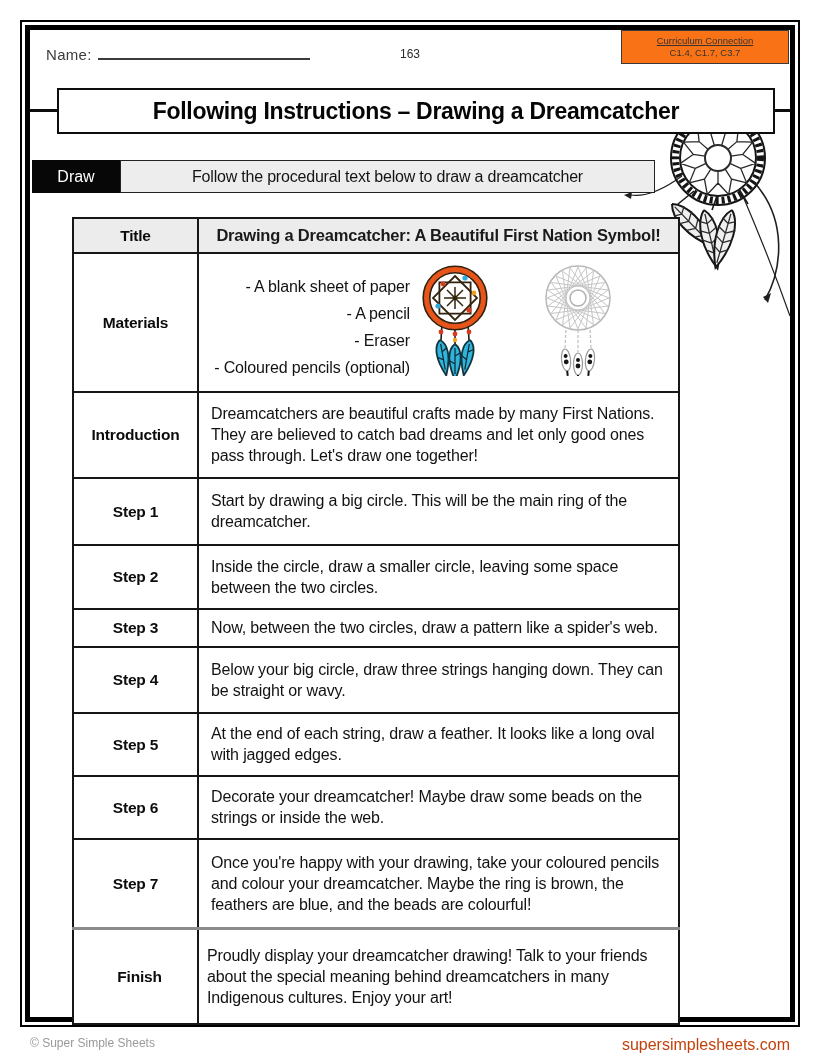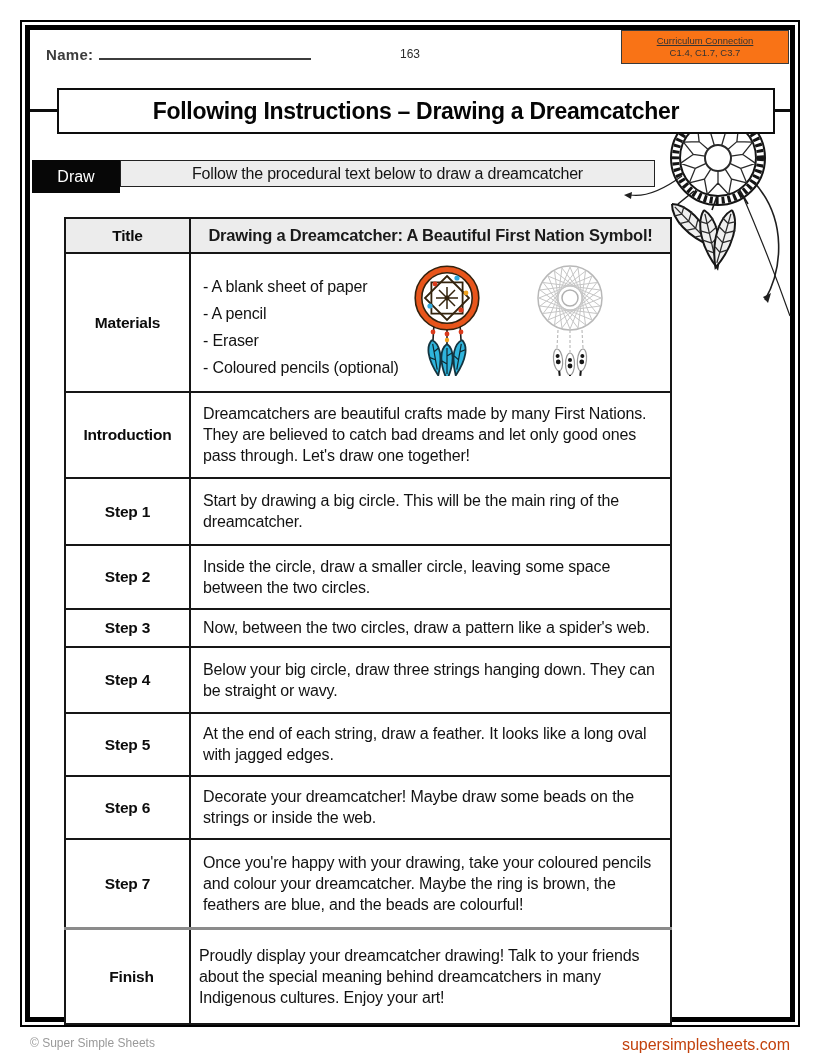--- a/index.html
+++ b/index.html
@@ -5,61 +5,61 @@
   * { margin:0; padding:0; box-sizing:border-box; }
   html,body { width:820px; height:1058px; background:#ffffff;
     font-family:"Liberation Sans", sans-serif; color:#1a1a1a; position:relative; overflow:hidden; }
 
   
   .frame-outer { position:absolute; left:20px; top:20px; width:780px; height:1007px;
     border:2px solid #000; z-index:0; }
   .frame-inner { position:absolute; left:3px; top:3px; right:3px; bottom:3px; border:5px solid #000; }
 
   
-  .name-row { position:absolute; left:46px; top:46px; font-size:15px; color:#3c3c3c; letter-spacing:.3px; z-index:4;font-weight:bold; }
+  .name-row { position:absolute; left:46px; top:46px; font-size:15px; color:#3c3c3c; letter-spacing:.3px; z-index:4; }
   .name-line { display:inline-block; width:212px; border-bottom:2px solid #3c3c3c; height:14px; margin-left:6px; }
   .page-number { position:absolute; left:0; top:47px; width:820px; text-align:center;
     font-size:12px; color:#2b2b2b; z-index:3; }
   .curriculum-box { position:absolute; right:31px; top:30px; width:168px; padding:4px 6px 5px;
     background:#f97316; border:1.5px solid #3a3a3a; text-align:center; z-index:4; }
   .curriculum-box .cc-title { font-size:9.5px; color:#333; text-decoration:underline; }
   .curriculum-box .cc-codes { font-size:9.5px; color:#333; margin-top:1px; }
 
   .title-banner { position:absolute; left:57px; top:88px; width:718px; height:46px;
     background:#fff; border:2.5px solid #0d0d0d; z-index:5;
     display:flex; align-items:center; justify-content:center;
     font-size:23px; font-weight:bold; letter-spacing:-.3px; color:#050505; white-space:nowrap; }
   .banner-tick { position:absolute; top:109px; height:2.5px; background:#0d0d0d; z-index:4; }
   .banner-tick.left { left:30px; width:27px; }
   .banner-tick.right { left:775px; width:15px; }
 
   
   .draw-label { position:absolute; left:32px; top:160px; width:88px; height:33px;
     background:#070707; color:#fff; display:flex; align-items:center; justify-content:center;
     font-size:16px; z-index:4; }
-  .draw-instruction { position:absolute; left:120px; top:160px; width:535px; height:27px;
+  .draw-instruction { position:absolute; left:120px; top:160px; width:535px; height:33px;
     background:#ededed; border:1.5px solid #222; display:flex; align-items:center; justify-content:center;
     font-size:16px; color:#141414; letter-spacing:-.2px; z-index:4; }
 
   
   .deco-dc { position:absolute; left:616px; top:118px; z-index:1; }
 
   
-  table.sheet { position:absolute; left:64px; top:217px; width:608px; border-collapse:collapse;
+  table.sheet { position:absolute; left:72px; top:217px; width:608px; border-collapse:collapse;
     background:#fff; z-index:2; table-layout:fixed; }
   table.sheet td { border:2px solid #161616; vertical-align:middle; }
   td.label-cell { width:125px; text-align:center; font-weight:bold; font-size:15.5px;
     letter-spacing:-.2px; color:#0c0c0c; }
   td.content-cell { padding:6px 12px 7px; font-size:16px; line-height:1.32;
     letter-spacing:-.15px; color:#121212; }
   tr.header-row td { background:#ececec; height:35px; }
   td.header-content { text-align:center; font-weight:bold; font-size:16.5px; letter-spacing:-.2px; padding:0 16px; }
   tr.finish-row td { border-top:3px solid #8b8b8b;padding-left:8px; }
 
-  .materials-flex { display:flex; align-items:flex-start; }
+  .materials-flex { display:flex; align-items:flex-start;text-align:right; }
   .materials-list { flex:1; padding-top:16px; }
   .materials-list div { margin-bottom:6px; }
   .mat-art { display:flex; gap:36px; padding:4px 46px 0 0; align-items:flex-start; }
 
   
   .footer-left { position:absolute; left:30px; top:1036px; font-size:12px; color:#999; z-index:3; }
   .footer-right { position:absolute; right:30px; top:1036px; font-size:16px; color:#c2410c; z-index:3; }
 </style>
 </head>
 <body>

